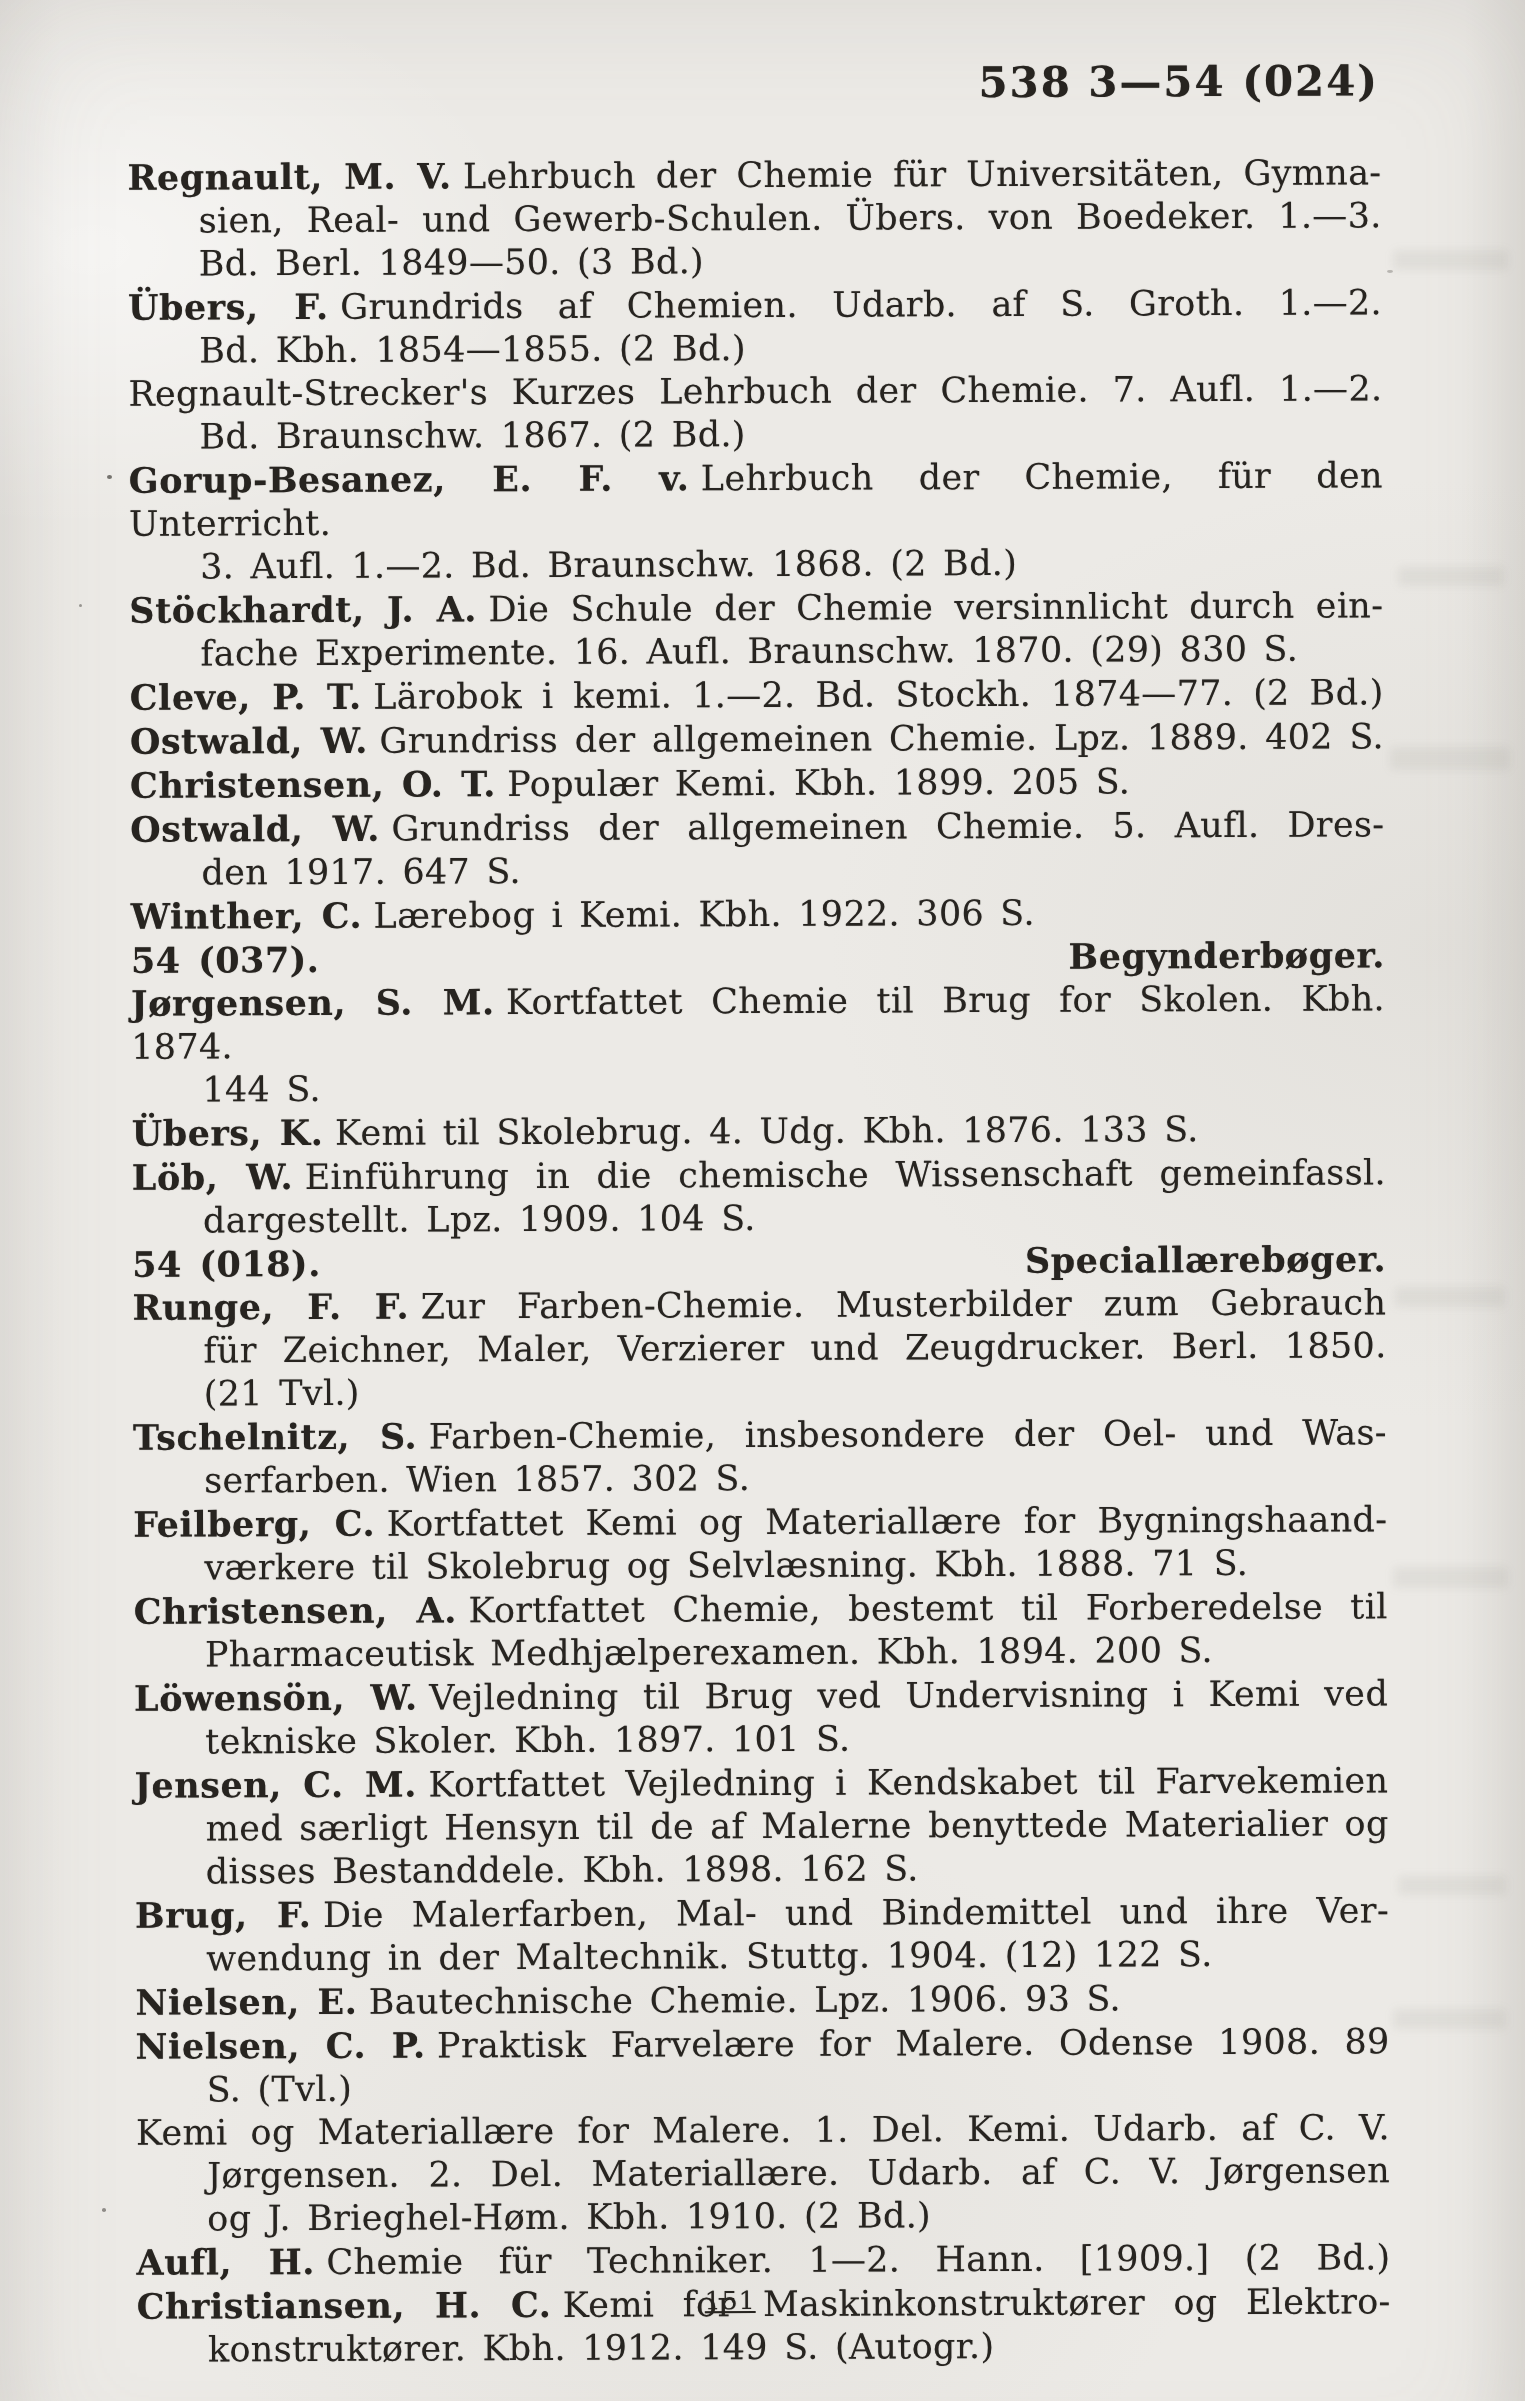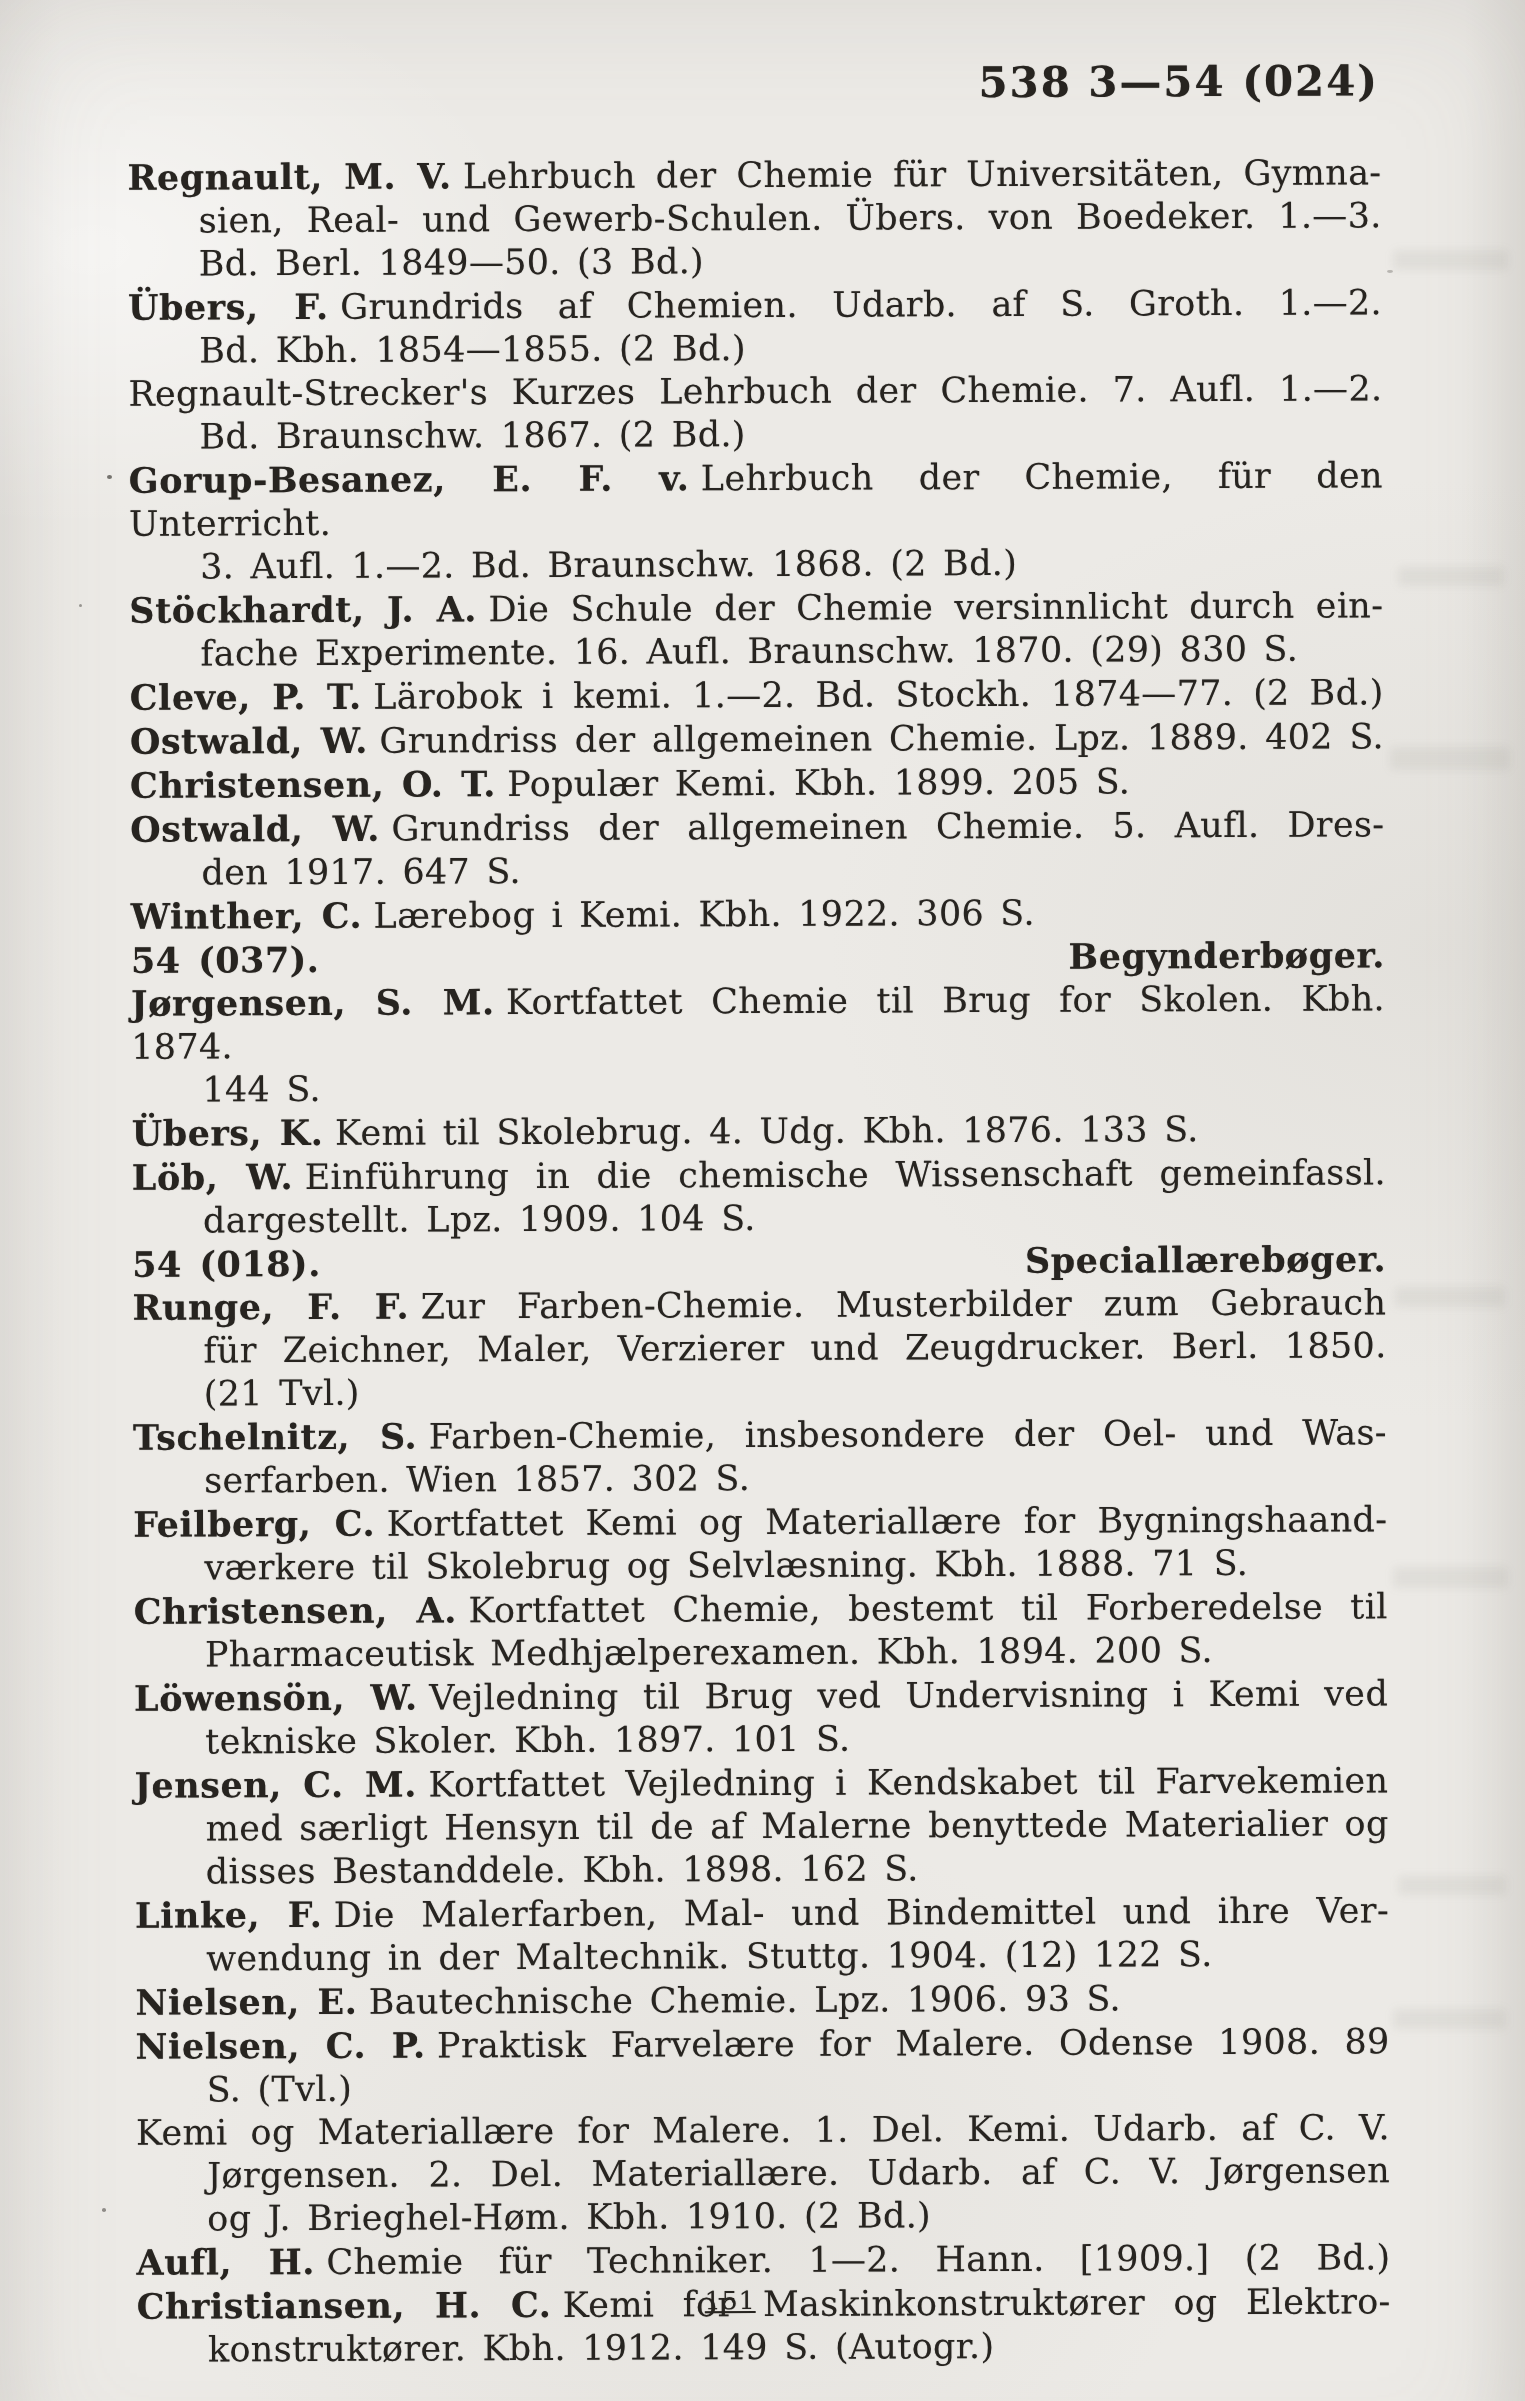--- a/index.html
+++ b/index.html
@@ -158,21 +158,21 @@
         <div class="line cont">serfarben. Wien 1857. 302 S.</div>
         <div class="line fill"><span class="author">Feilberg, C.</span>Kortfattet Kemi og Materiallære for Bygningshaand-</div>
         <div class="line cont">værkere til Skolebrug og Selvlæsning. Kbh. 1888. 71 S.</div>
         <div class="line fill"><span class="author">Christensen, A.</span>Kortfattet Chemie, bestemt til Forberedelse til</div>
         <div class="line cont">Pharmaceutisk Medhjælperexamen. Kbh. 1894. 200 S.</div>
         <div class="line fill"><span class="author">Löwensön, W.</span>Vejledning til Brug ved Undervisning i Kemi ved</div>
         <div class="line cont">tekniske Skoler. Kbh. 1897. 101 S.</div>
         <div class="line fill"><span class="author">Jensen, C. M.</span>Kortfattet Vejledning i Kendskabet til Farvekemien</div>
         <div class="line cont fill">med særligt Hensyn til de af Malerne benyttede Materialier og</div>
         <div class="line cont">disses Bestanddele. Kbh. 1898. 162 S.</div>
-        <div class="line fill"><span class="author">Linke, F.</span>Die Malerfarben, Mal- und Bindemittel und ihre Ver-</div>
+        <div class="line fill"><span class="author">Brug, F.</span>Die Malerfarben, Mal- und Bindemittel und ihre Ver-</div>
         <div class="line cont">wendung in der Maltechnik. Stuttg. 1904. (12) 122 S.</div>
         <div class="line"><span class="author">Nielsen, E.</span>Bautechnische Chemie. Lpz. 1906. 93 S.</div>
         <div class="line fill"><span class="author">Nielsen, C. P.</span>Praktisk Farvelære for Malere. Odense 1908. 89</div>
         <div class="line cont">S. (Tvl.)</div>
         <div class="line fill">Kemi og Materiallære for Malere. 1. Del. Kemi. Udarb. af C. V.</div>
         <div class="line cont fill">Jørgensen. 2. Del. Materiallære. Udarb. af C. V. Jørgensen</div>
         <div class="line cont">og J. Brieghel-Høm. Kbh. 1910. (2 Bd.)</div>
         <div class="line fill"><span class="author">Aufl, H.</span>Chemie für Techniker. 1—2. Hann. [1909.] (2 Bd.)</div>
         <div class="line fill"><span class="author">Christiansen, H. C.</span>Kemi for Maskinkonstruktører og Elektro-</div>
         <div class="line cont">konstruktører. Kbh. 1912. 149 S. (Autogr.)</div>

